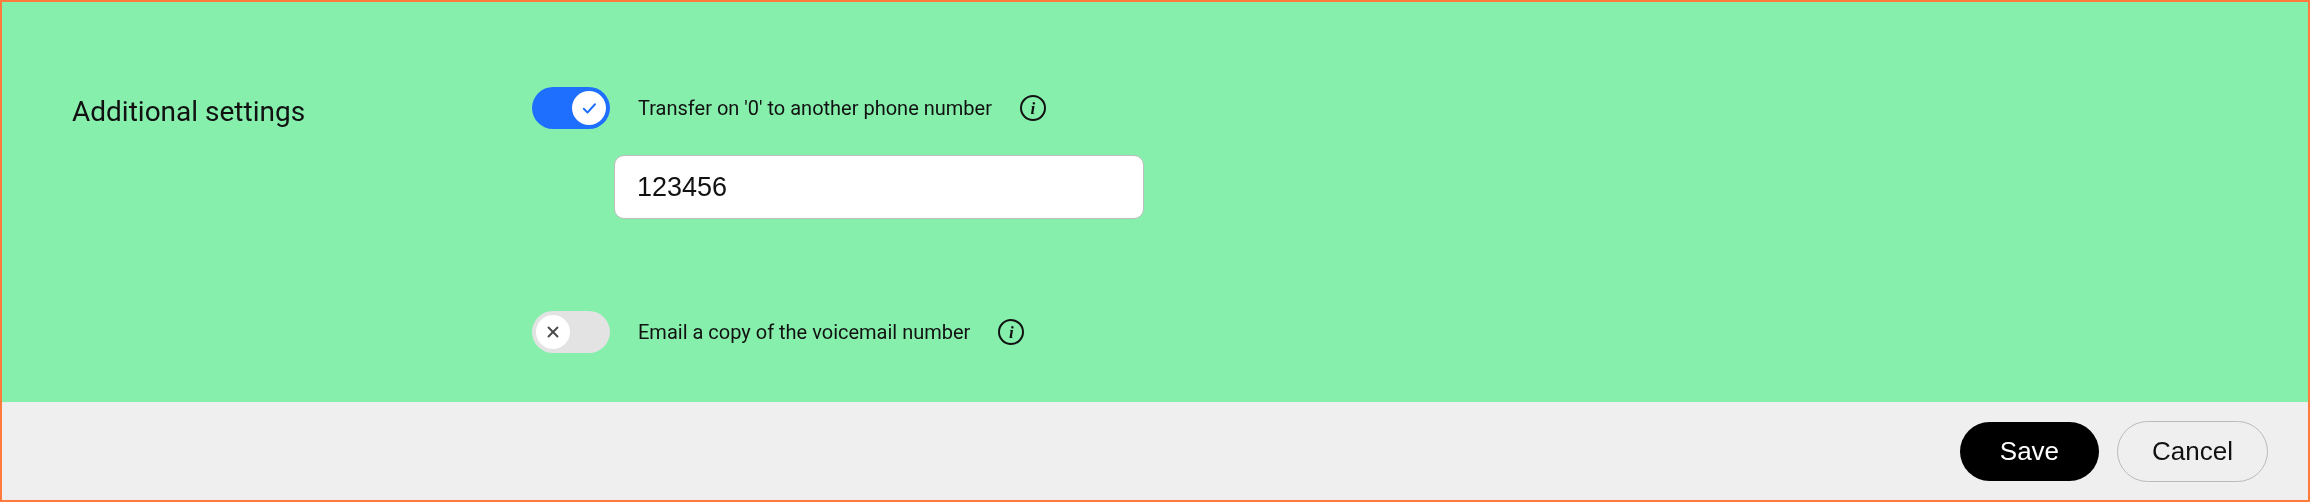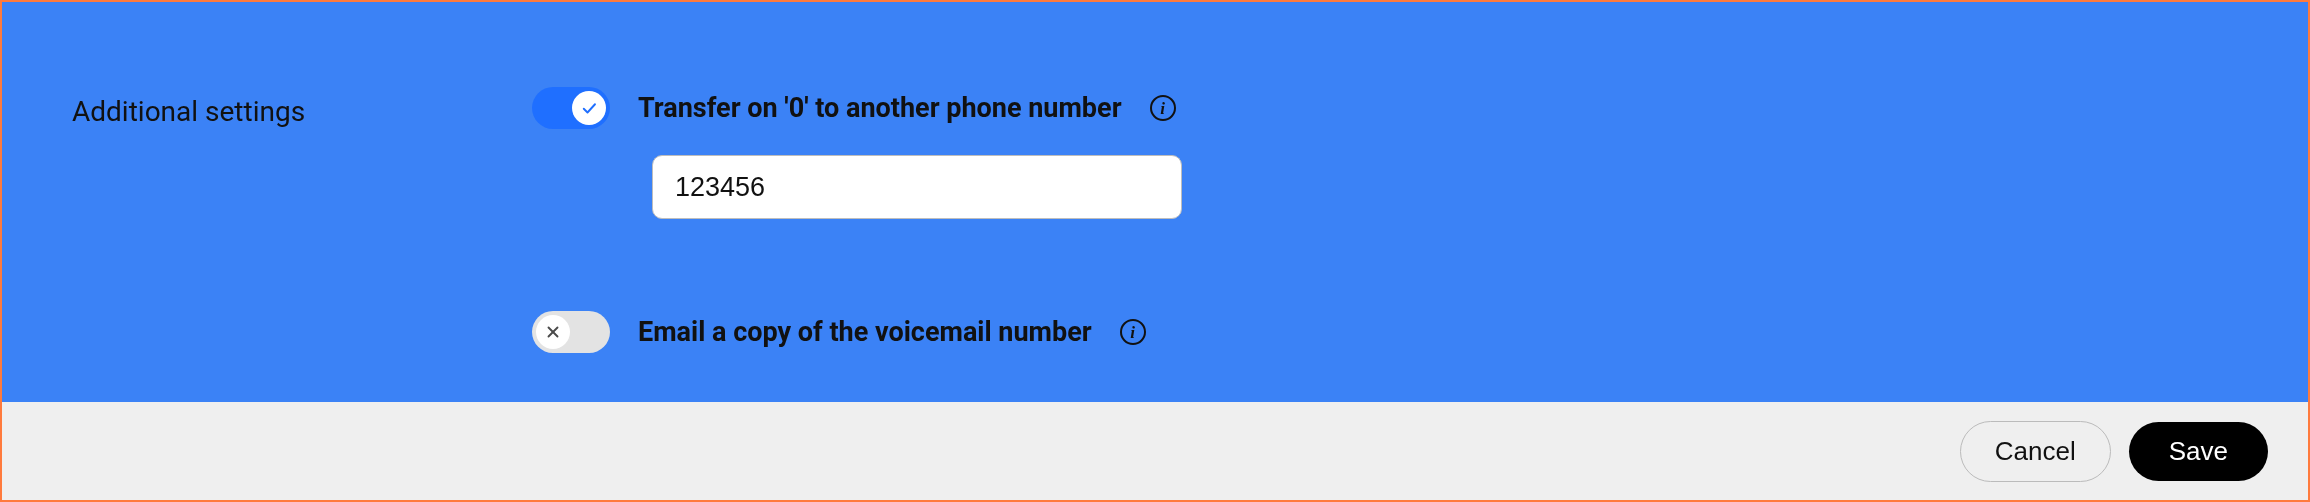--- a/index.html
+++ b/index.html
@@ -8,21 +8,21 @@
     padding: 0;
     font-family: -apple-system, BlinkMacSystemFont, "Segoe UI", Roboto, Helvetica, Arial, sans-serif;
     background: #fff;
   }
   .frame {
     width: 2310px;
     height: 502px;
     border: 2px solid #ff7a3d;
     display: flex;
     flex-direction: column;
-    background: #3b82f6;
+    background: #86efac;
   }
   .content {
     flex: 1;
     display: flex;
     padding: 85px 60px 30px 70px;
   }
   .section-label {
     font-size: 28px;
     font-weight: 400;
     color: #111;
@@ -66,42 +66,41 @@
     width: 18px;
     height: 18px;
     stroke: #1f6fff;
     stroke-width: 2.5;
     fill: none;
     stroke-linecap: round;
     stroke-linejoin: round;
   }
   .toggle.off .knob svg { stroke: #4a4a4a; }
   .toggle-label {
-    font-size: 27px;
+    font-size: 20px;
     color: #111;
-    font-weight: bold;
   }
   .info-icon {
     width: 26px;
     height: 26px;
     border: 2px solid #111;
     border-radius: 50%;
     display: flex;
     align-items: center;
     justify-content: center;
     font-family: Georgia, serif;
     font-style: italic;
     font-size: 17px;
     font-weight: bold;
     color: #111;
     cursor: pointer;
     line-height: 1;
   }
   .input-row {
-    margin-left: 120px;
+    margin-left: 82px;
     margin-top: -4px;
   }
   .text-input {
     width: 530px;
     height: 64px;
     border: 1.5px solid #bdbdbd;
     border-radius: 10px;
     font-size: 27px;
     padding: 0 22px;
     color: #111;
@@ -170,16 +169,16 @@
               </svg>
           </div>
         </div>
         <span class="toggle-label">Email a copy of the voicemail number</span>
         <span class="info-icon">i</span>
       </div>
 
     </div>
   </div>
   <div class="footer">
+    <button class="btn btn-save">Save</button>
     <button class="btn btn-cancel">Cancel</button>
-    <button class="btn btn-save">Save</button>
   </div>
 </div>
 
 </body></html>

